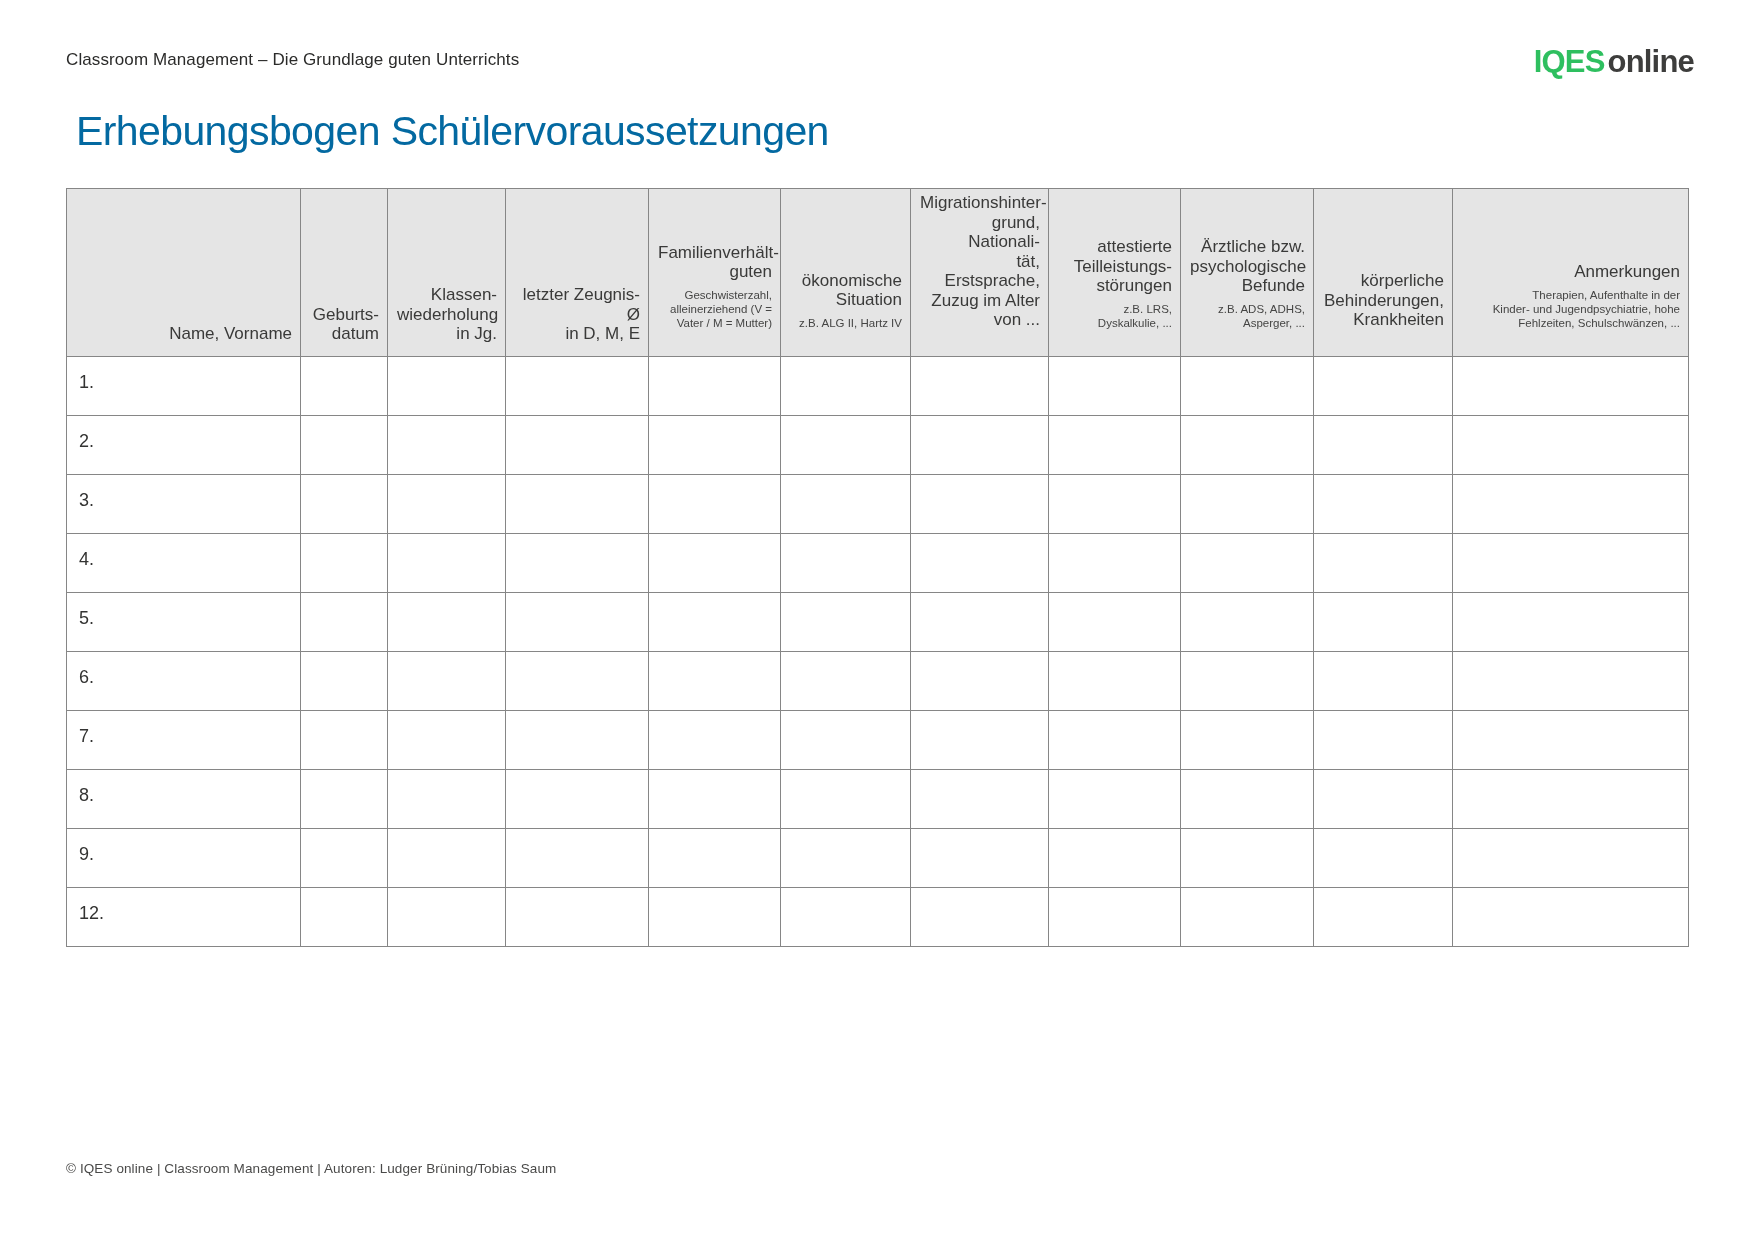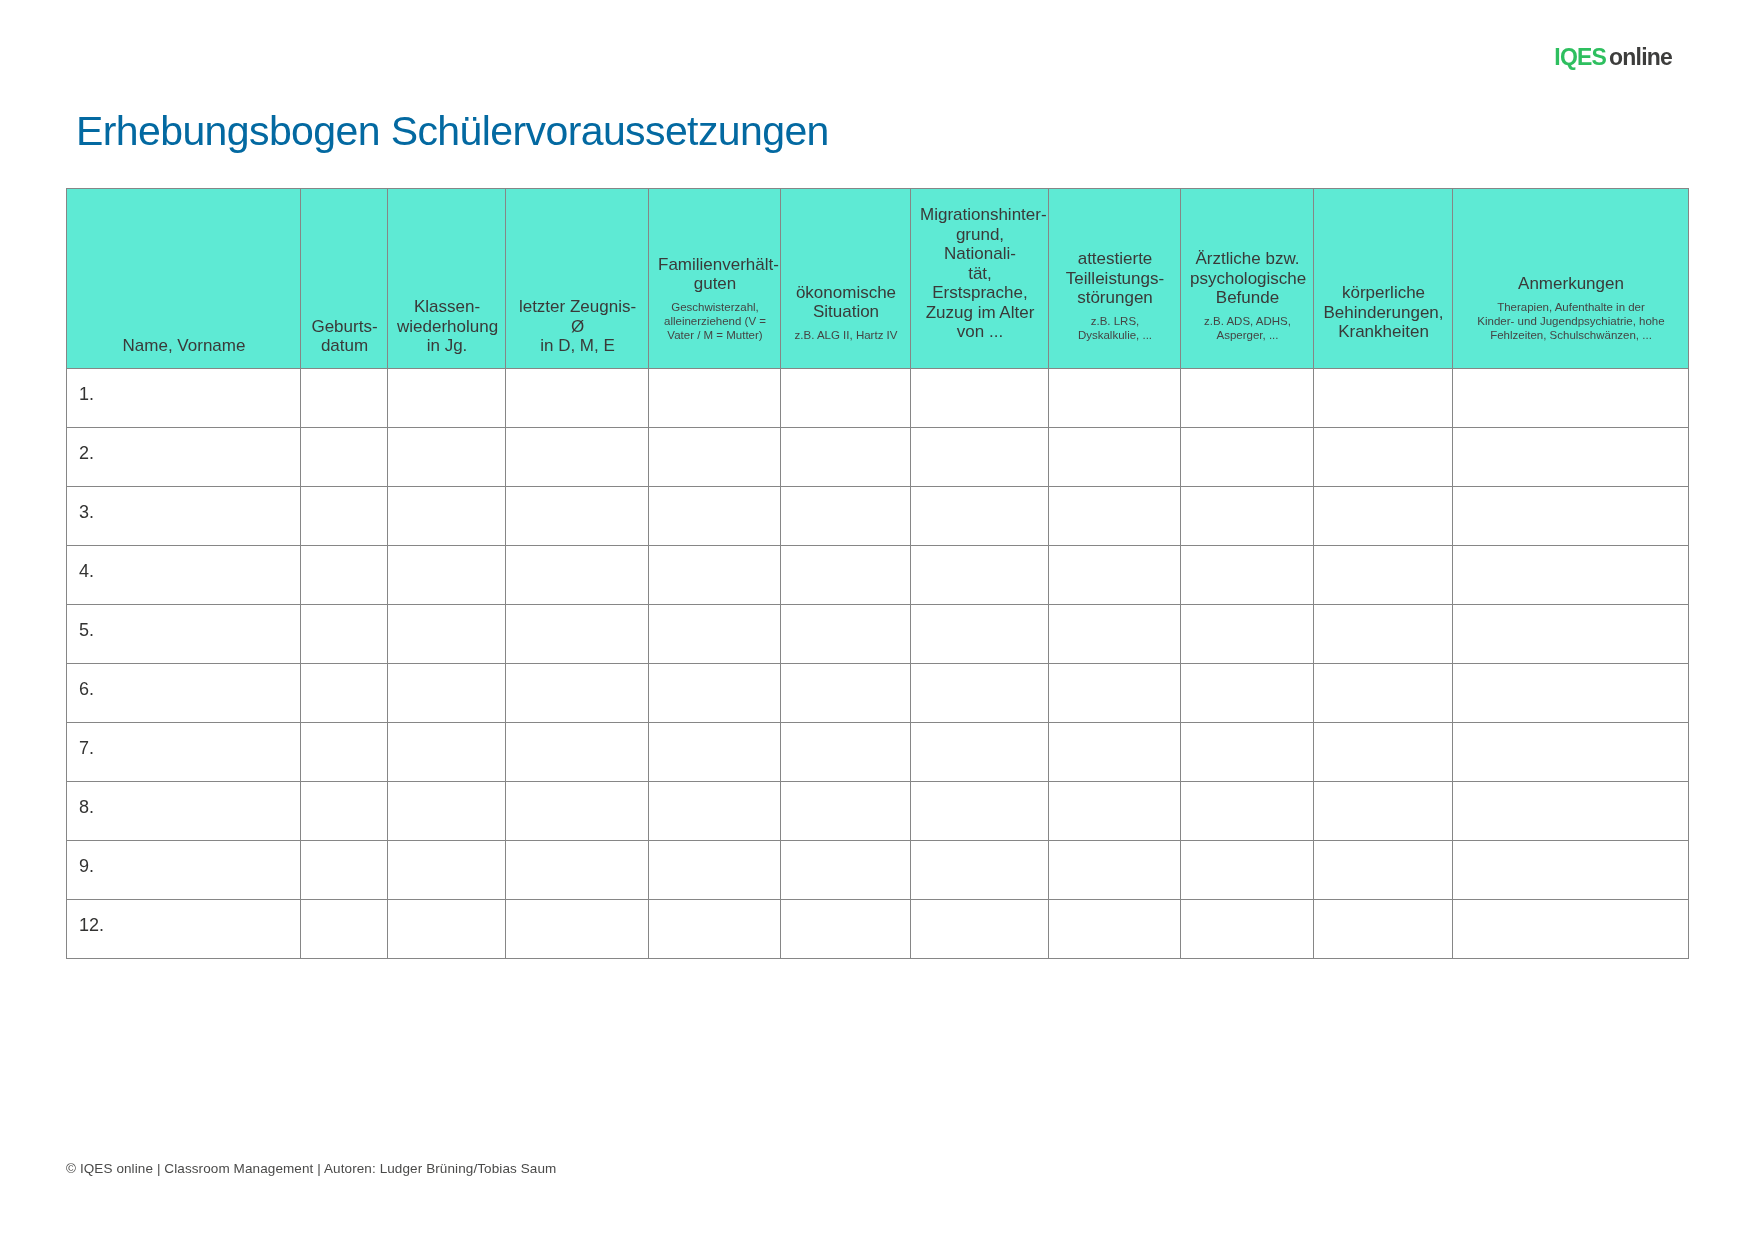--- a/index.html
+++ b/index.html
@@ -8,41 +8,41 @@
     font-family:"Liberation Sans", sans-serif;color:#3c3c3b;
     -webkit-font-smoothing:antialiased;
   }
   .page{position:absolute;inset:0;}
 
   .breadcrumb{
     position:absolute;left:66px;top:50px;
     font-size:17px;letter-spacing:0.1px;color:#2b2b2a;
   }
   .logo{
-    position:absolute;right:82px;top:44px;
-    font-size:23px;font-weight:700;letter-spacing:-0.8px;white-space:nowrap;
+    position:absolute;right:60px;top:44px;
+    font-size:31px;font-weight:700;letter-spacing:-0.8px;white-space:nowrap;
   }
   .logo .logo-iqes{color:#2ebf5f;}
   .logo .logo-online{color:#3d3d3c;margin-left:3px;font-weight:600;}
 
   .title{
     position:absolute;left:64px;top:96px;margin:12px;
     font-size:41px;font-weight:400;letter-spacing:-0.6px;color:#0369a1;
   }
 
   table.sheet{
     position:absolute;left:66px;top:188px;width:1622px;
     border-collapse:collapse;table-layout:fixed;
   }
   table.sheet th, table.sheet td{
     border:1px solid #868686;box-sizing:border-box;
   }
   thead th{
-    background:#5eead4;vertical-align:bottom;text-align:center;
-    font-weight:400;height:130px;padding:16px 8px 12px 9px;
+    background:#e5e5e5;vertical-align:bottom;text-align:right;
+    font-weight:400;height:130px;padding:4px 8px 12px 9px;
   }
   thead th.pad-b{padding-bottom:26px;}
   .h-label{
     display:block;font-size:17px;line-height:1.15;white-space:pre-line;color:#3a3a39;
   }
   .h-sub{
     display:block;font-size:11.5px;line-height:1.22;white-space:pre-line;
     margin-top:6px;color:#454544;
   }
   .h-sub:empty{display:none;}
@@ -55,20 +55,21 @@
   .footer{
     position:absolute;left:66px;top:1161px;
     font-size:13.5px;color:#4a4a49;letter-spacing:0.1px;
   }
 </style>
 </head>
 <body>
 
 <div class="page">
 
+  <div class="breadcrumb">Classroom Management – Die Grundlage guten Unterrichts</div>
 
   <div class="logo">
     <span class="logo-iqes" style="color: rgb(46, 191, 95);">IQES</span><span class="logo-online" style="color: rgb(61, 61, 60);">online</span>
   </div>
 
   <h1 class="title">Erhebungsbogen Schülervoraussetzungen</h1>
 
   <table class="sheet">
     <colgroup>
       <col style="width:234px">

